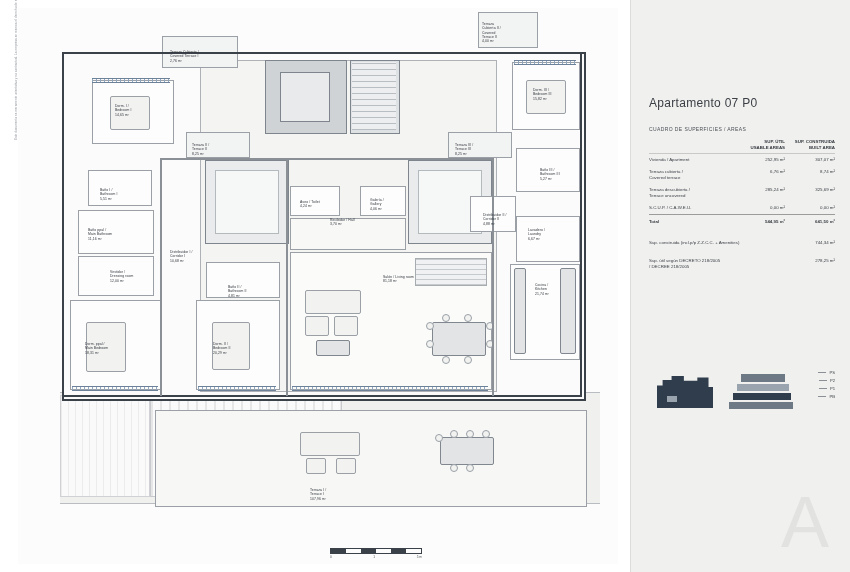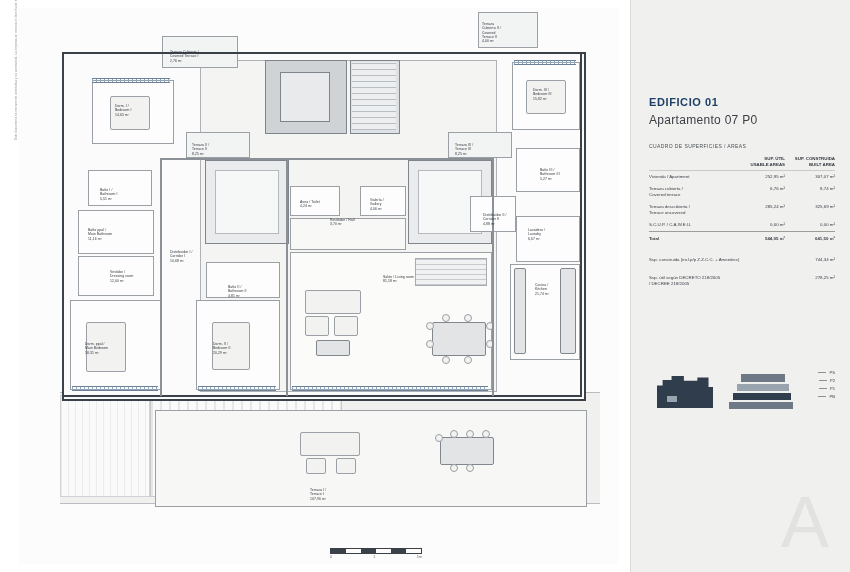--- a/index.html
+++ b/index.html
@@ -281,21 +281,20 @@
       <div class="ticks">
         <span>0</span>
         <span>1</span>
         <span>5 m</span>
       </div>
     </div>
   </div>
 
   <div class="panel">
     <div class="panel-inner">
-      <div class="bld-title">EDIFICIO 01</div>
       <div class="apt-title">Apartamento 07 P0</div>
       <div class="tbl-title">CUADRO DE SUPERFICIES / AREAS</div>
 
       <table>
         <thead>
           <tr>
             <th class="h0"></th>
             <th style="white-space:pre-line;width:48px;">SUP. ÚTIL
 USABLE AREAS</th>
             <th style="white-space:pre-line;width:50px;">SUP. CONSTRUIDA

